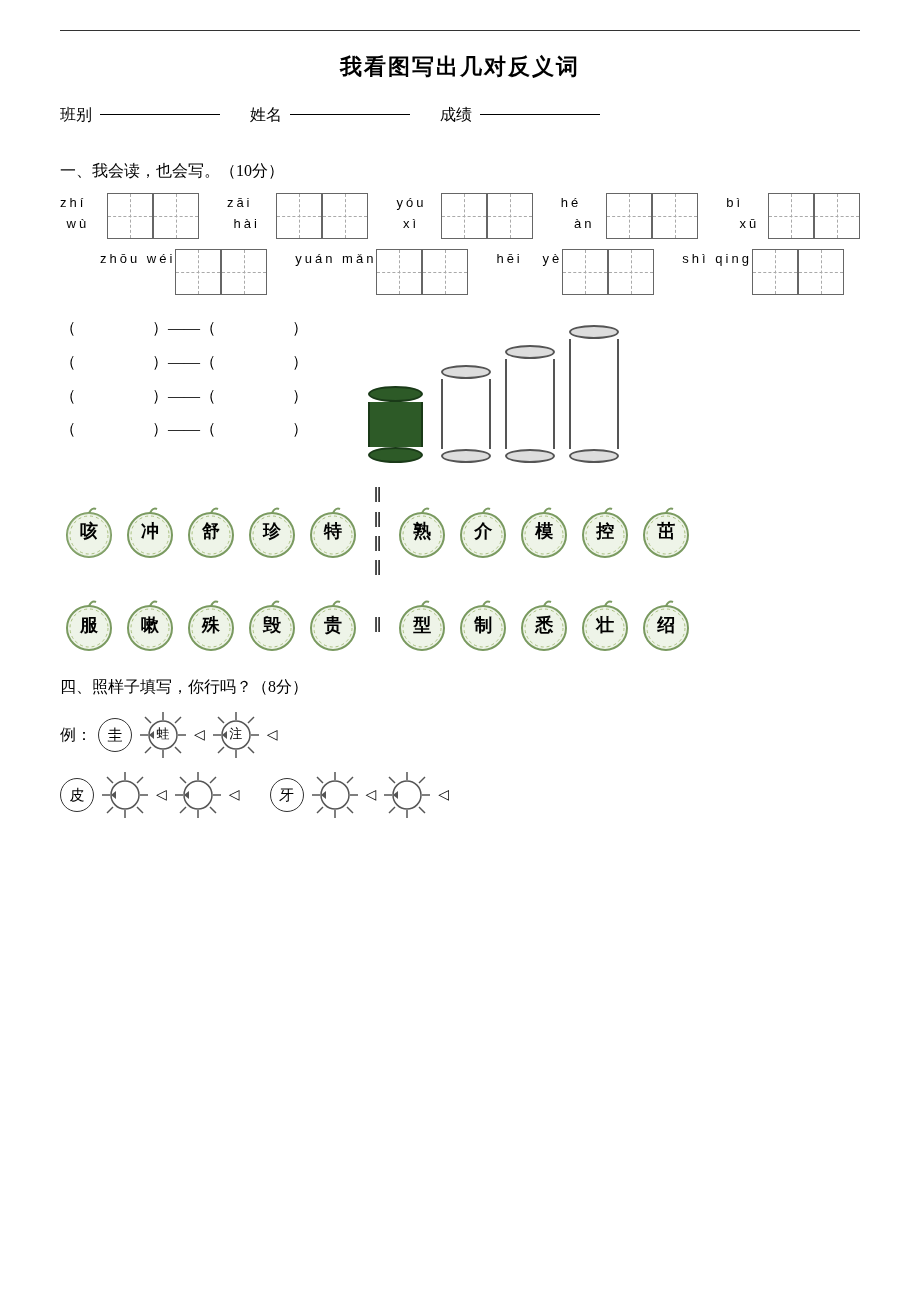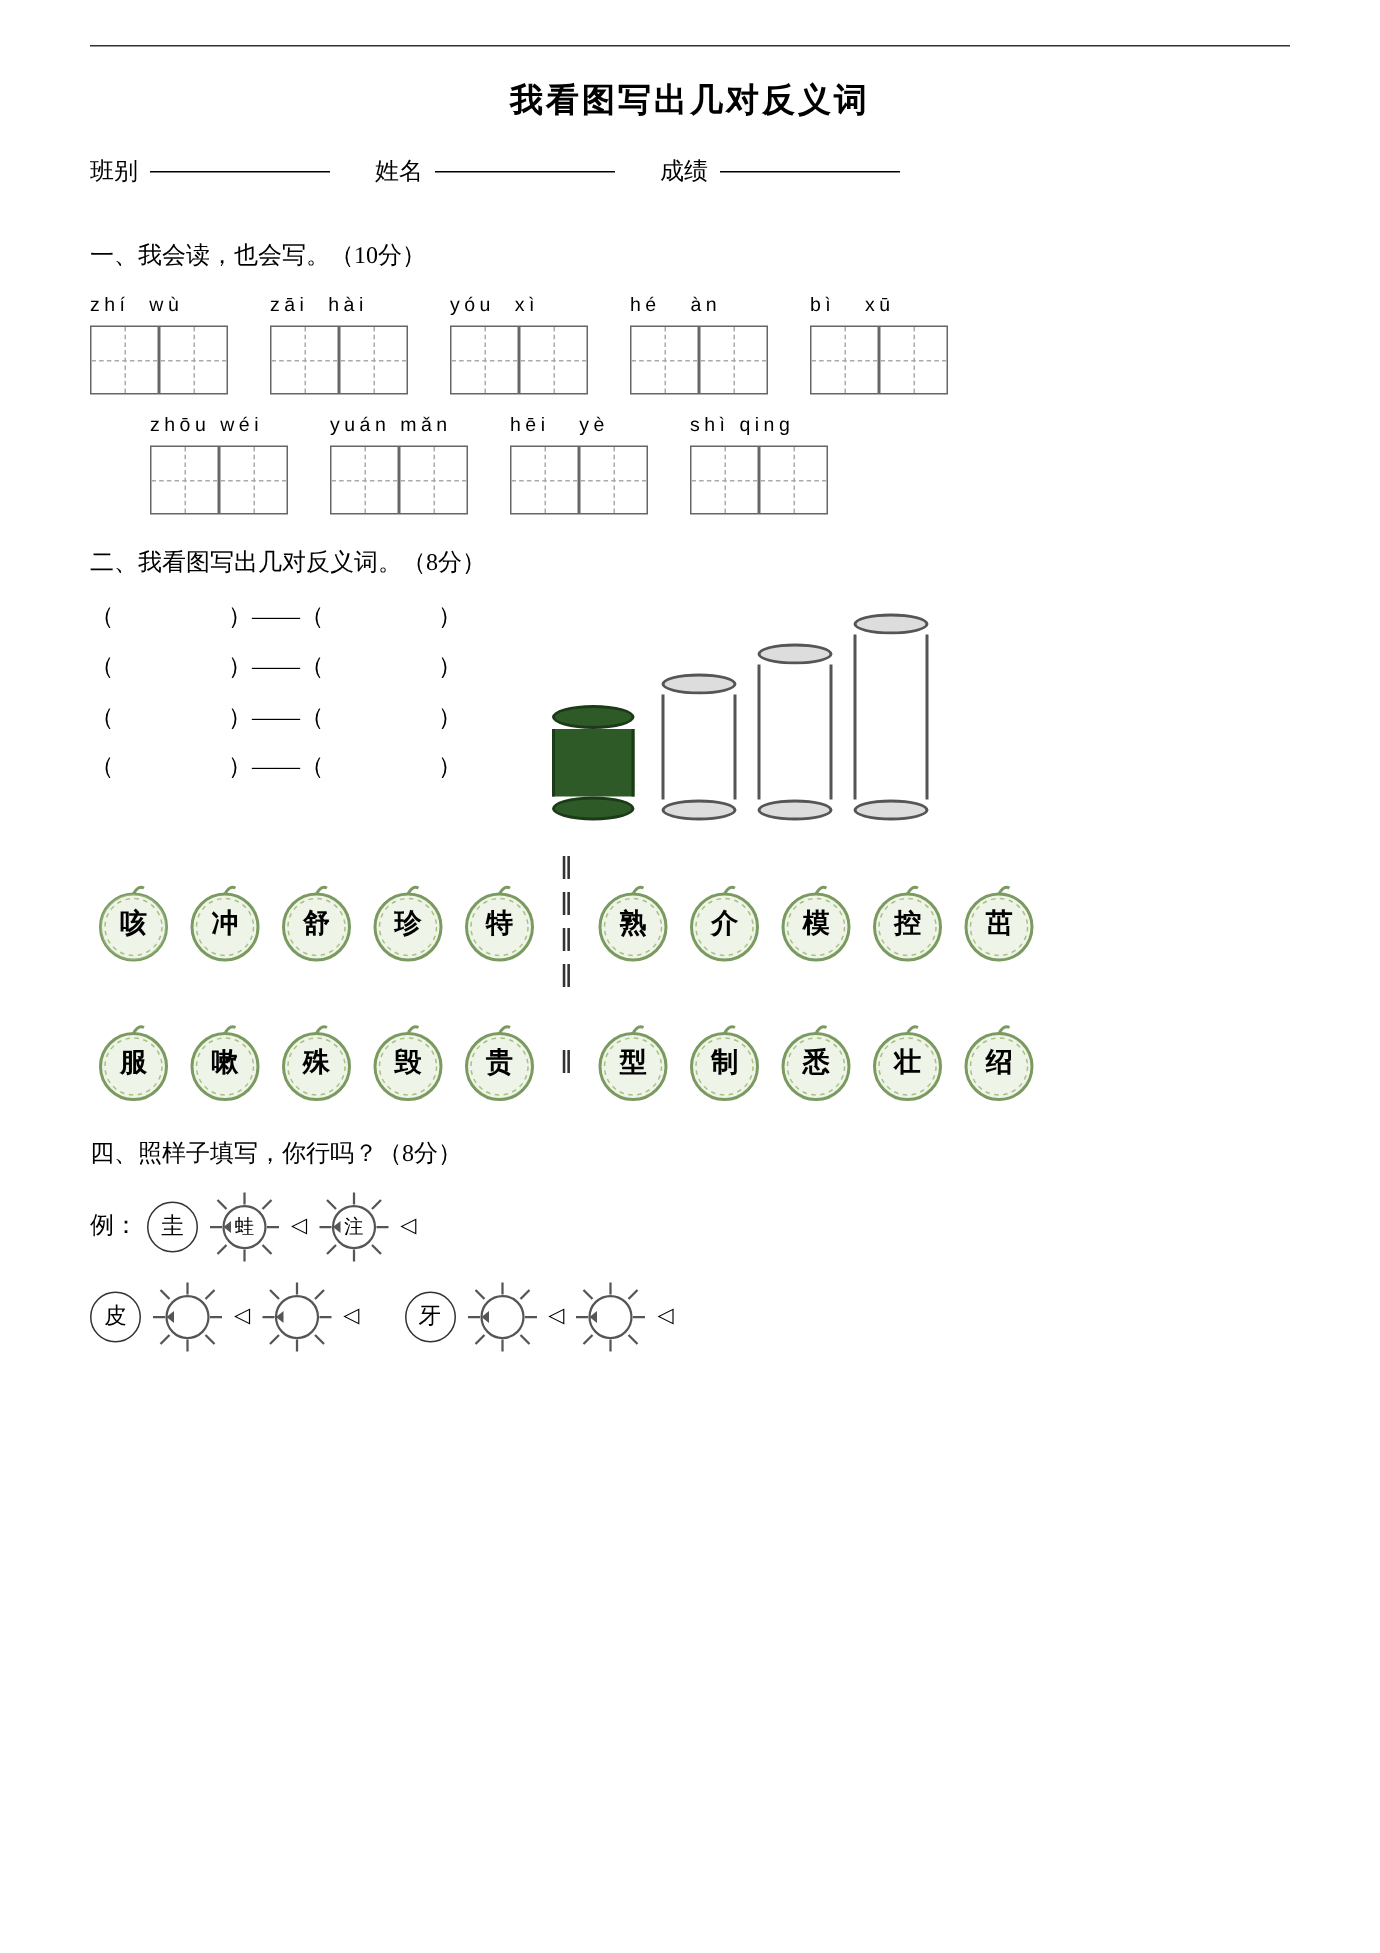--- a/index.html
+++ b/index.html
@@ -51,21 +51,21 @@
       margin-bottom: 25px;
     }
     .pinyin-row {
       display: flex;
       gap: 28px;
       margin-bottom: 6px;
       align-items: flex-end;
     }
     .pinyin-group {
       display: flex;
-      flex-direction: column;
+      flex-direction: row;
       align-items: flex-start;
     }
     .pinyin-label {
       font-size: 13px;
       letter-spacing: 3px;
       margin-bottom: 3px;
       font-family: Arial, sans-serif;
       color: #000;
     }
     .char-boxes {
@@ -273,21 +273,20 @@
       <div class="pinyin-label">shì qing</div>
       <div class="char-boxes">
         <div class="char-box"></div>
         <div class="char-box"></div>
       </div>
     </div>
   </div>
 </div>
 
 <div class="antonym-section section-gap">
-  <div class="section-title">二、我看图写出几对反义词。（8分）</div>
   <div style="display:flex; align-items:flex-start; gap:40px;">
     <div class="antonym-left">
       <div class="antonym-pair">
         <span>（</span>
           <span class="blank-space"></span>
           <span>）——（</span>
           <span class="blank-space"></span>
           <span>）</span>
       </div>
       <div class="antonym-pair">

